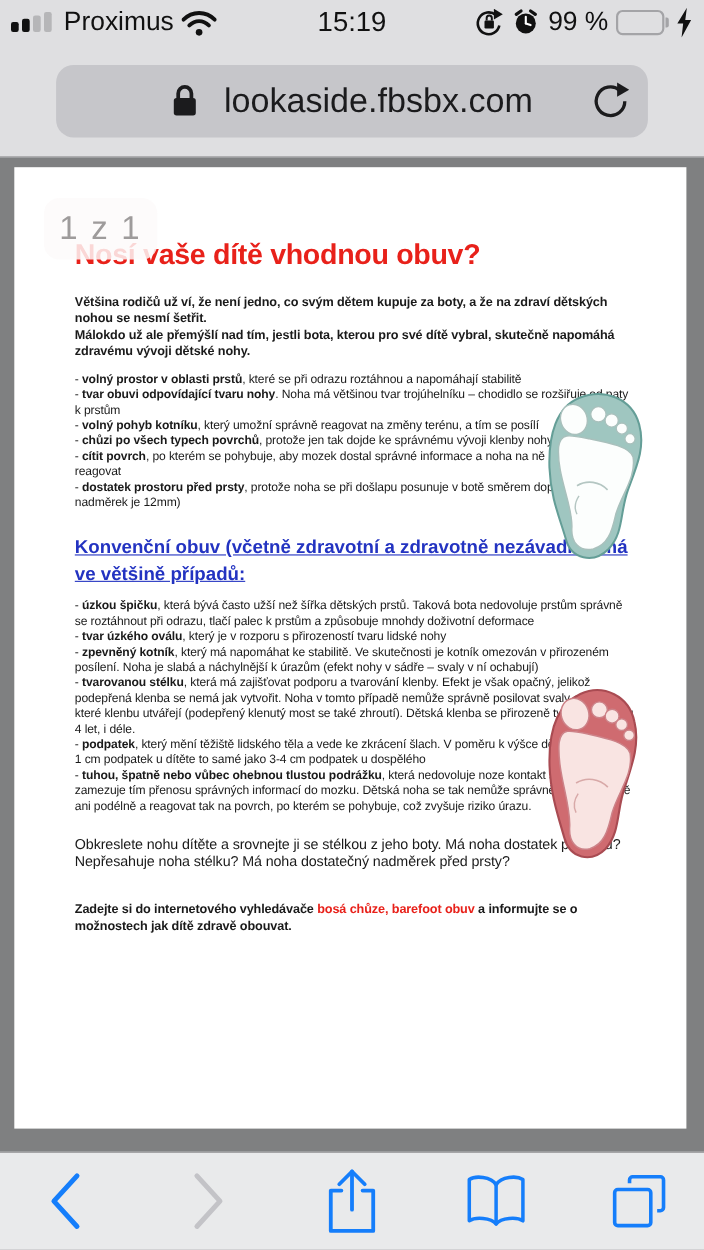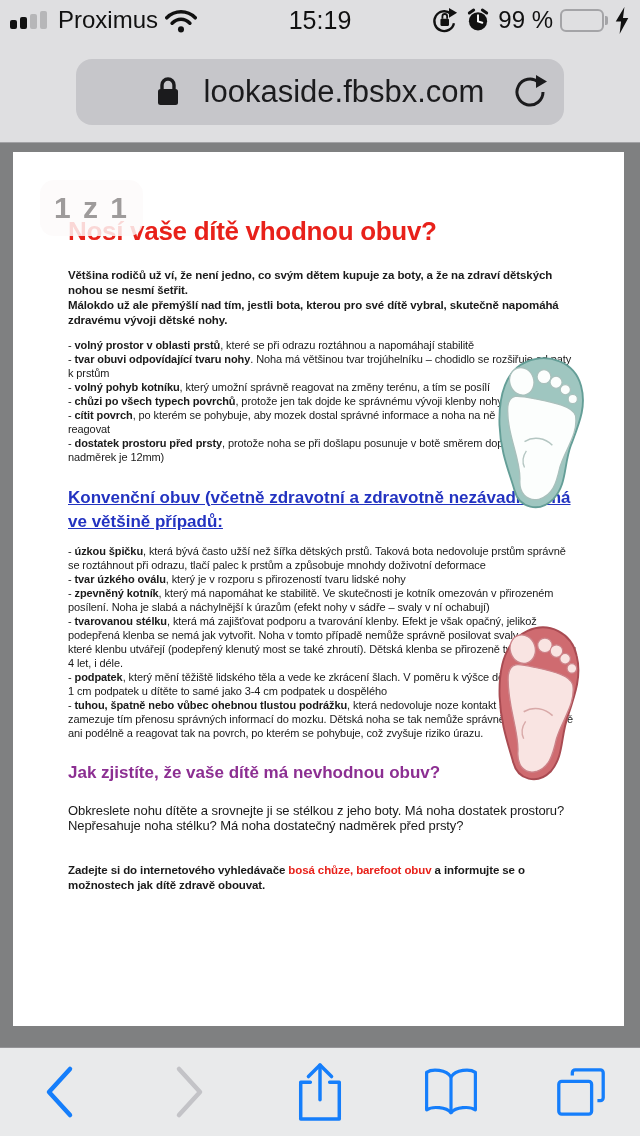--- a/index.html
+++ b/index.html
@@ -20,32 +20,32 @@
   .sig .b1{height:9px;background:#111;} .sig .b2{height:12px;background:#111;}
   .sig .b3{height:15px;background:#b6b6b8;} .sig .b4{height:18px;background:#b6b6b8;}
   .sb-time { position:absolute; left:0; right:0; text-align:center; font-size:25px; color:#111; pointer-events:none; }
   .batt-pct { font-size:24px; }
   .batt { display:flex; align-items:center; }
   .batt-body { width:44px; height:23px; border:2px solid #a4a4a7; border-radius:6px; padding:2px; }
   .batt-fill { height:100%; width:94%; background:#5bd65b; border-radius:3px; }
   .batt-nub { width:3px; height:9px; background:#a4a4a7; border-radius:0 2px 2px 0; margin-left:1px; }
 
   .url-row { height:103px; display:flex; align-items:center; justify-content:center; }
-  .url-field { position:relative; width:488px; height:66px; background:#c6c6ca; border-radius:16px;
+  .url-field { position:relative; width:538px; height:66px; background:#c6c6ca; border-radius:16px;
     display:flex; align-items:center; justify-content:center; gap:24px; cursor:text; }
   .url-text { font-size:31px; color:#1b1b1d; }
   .reload-btn { position:absolute; right:16px; top:15px; }
 
   
   .content { position:absolute; top:144px; left:0; width:640px; height:903px; background:#7f8081; overflow:hidden; }
   .pdf-page { position:absolute; left:13px; top:8px; width:611px; height:874px; background:#ffffff; }
   .page-pill { position:absolute; left:27px; top:28px; width:103px; height:56px;
     background:rgba(253,250,250,0.84); border-radius:14px; z-index:3;
     display:flex; align-items:center; justify-content:center;
-    font-size:30px; font-weight:700; color:#9e9b9b; letter-spacing:2px; }
+    font-size:30px; font-weight:400; color:#9e9b9b; letter-spacing:2px; }
 
   .doc-col { position:relative; z-index:1; width:563px; padding:64px 0 0 55px; color:#1a1a1a; }
   .doc-title { font-size:26px; font-weight:bold; color:#e8211a; line-height:30px; letter-spacing:-0.3px; }
   .intro { margin-top:22px; width:508px; font-size:11.5px; font-weight:bold; line-height:15px; letter-spacing:-0.1px; }
   .h-green { margin-top:26px; font-size:17px; font-weight:bold; color:#1e8f1e; line-height:21px; width:520px; }
   .h-blue  { margin-top:22px; font-size:17px; font-weight:bold; color:#2333c1; line-height:24px; width:520px;text-decoration:underline; }
   .h-purple{ margin-top:22px; font-size:17px; font-weight:bold; color:#8c2f92; line-height:21px; width:520px; }
   ul.plist { margin-top:10px; list-style:none; width:508px; font-size:11px; line-height:14px; letter-spacing:-0.1px; }
   ul.plist li b { letter-spacing:-0.1px; }
   .para { margin-top:20px; width:508px; font-size:13px; line-height:15px; letter-spacing:-0.1px; }
@@ -186,21 +186,20 @@
       <div class="h-blue">Konvenční obuv (včetně zdravotní a zdravotně nezávadné) má ve většině případů:</div>
       <ul class="plist">
         <li><span>- </span><b>úzkou špičku</b><span>, která bývá často užší než šířka dětských prstů. Taková bota nedovoluje prstům správně se roztáhnout při odrazu, tlačí palec k prstům a způsobuje mnohdy doživotní deformace</span></li>
         <li><span>- </span><b>tvar úzkého oválu</b><span>, který je v rozporu s přirozeností tvaru lidské nohy</span></li>
         <li><span>- </span><b>zpevněný kotník</b><span>, který má napomáhat ke stabilitě. Ve skutečnosti je kotník omezován v přirozeném posílení. Noha je slabá a náchylnější k úrazům (efekt nohy v sádře – svaly v ní ochabují)</span></li>
         <li><span>- </span><b>tvarovanou stélku</b><span>, která má zajišťovat podporu a tvarování klenby. Efekt je však opačný, jelikož podepřená klenba se nemá jak vytvořit. Noha v tomto případě nemůže správně posilovat svaly a šlachy, které klenbu utvářejí (podepřený klenutý most se také zhroutí). Dětská klenba se přirozeně tvaruje do věku 4 let, i déle.</span></li>
         <li><span>- </span><b>podpatek</b><span>, který mění těžiště lidského těla a vede ke zkrácení šlach. V poměru k výšce dětského těla je 1 cm podpatek u dítěte to samé jako 3-4 cm podpatek u dospělého</span></li>
         <li><span>- </span><b>tuhou, špatně nebo vůbec ohebnou tlustou podrážku</b><span>, která nedovoluje noze kontakt s povrchem a zamezuje tím přenosu správných informací do mozku. Dětská noha se tak nemůže správně ohýbat příčně ani podélně a reagovat tak na povrch, po kterém se pohybuje, což zvyšuje riziko úrazu.</span></li>
       </ul>
 
-      <div class="h-purple">Jak zjistíte, že vaše dítě má nevhodnou obuv?</div>
       <p class="para">Obkreslete nohu dítěte a srovnejte ji se stélkou z jeho boty. Má noha dostatek prostoru? Nepřesahuje noha stélku? Má noha dostatečný nadměrek před prsty?</p>
 
       <p class="final"><span>Zadejte si do internetového vyhledávače </span><span class="hl">bosá chůze, barefoot obuv</span><span> a informujte se o možnostech jak dítě zdravě obouvat.</span></p>
     </div>
   </div>
 </div>
 
 <div class="toolbar">
   <div class="tb-btn">
     <svg width="34" height="56" viewBox="0 0 34 56" fill="none" stroke="#157efb" stroke-width="4.5" stroke-linecap="round" stroke-linejoin="round">

